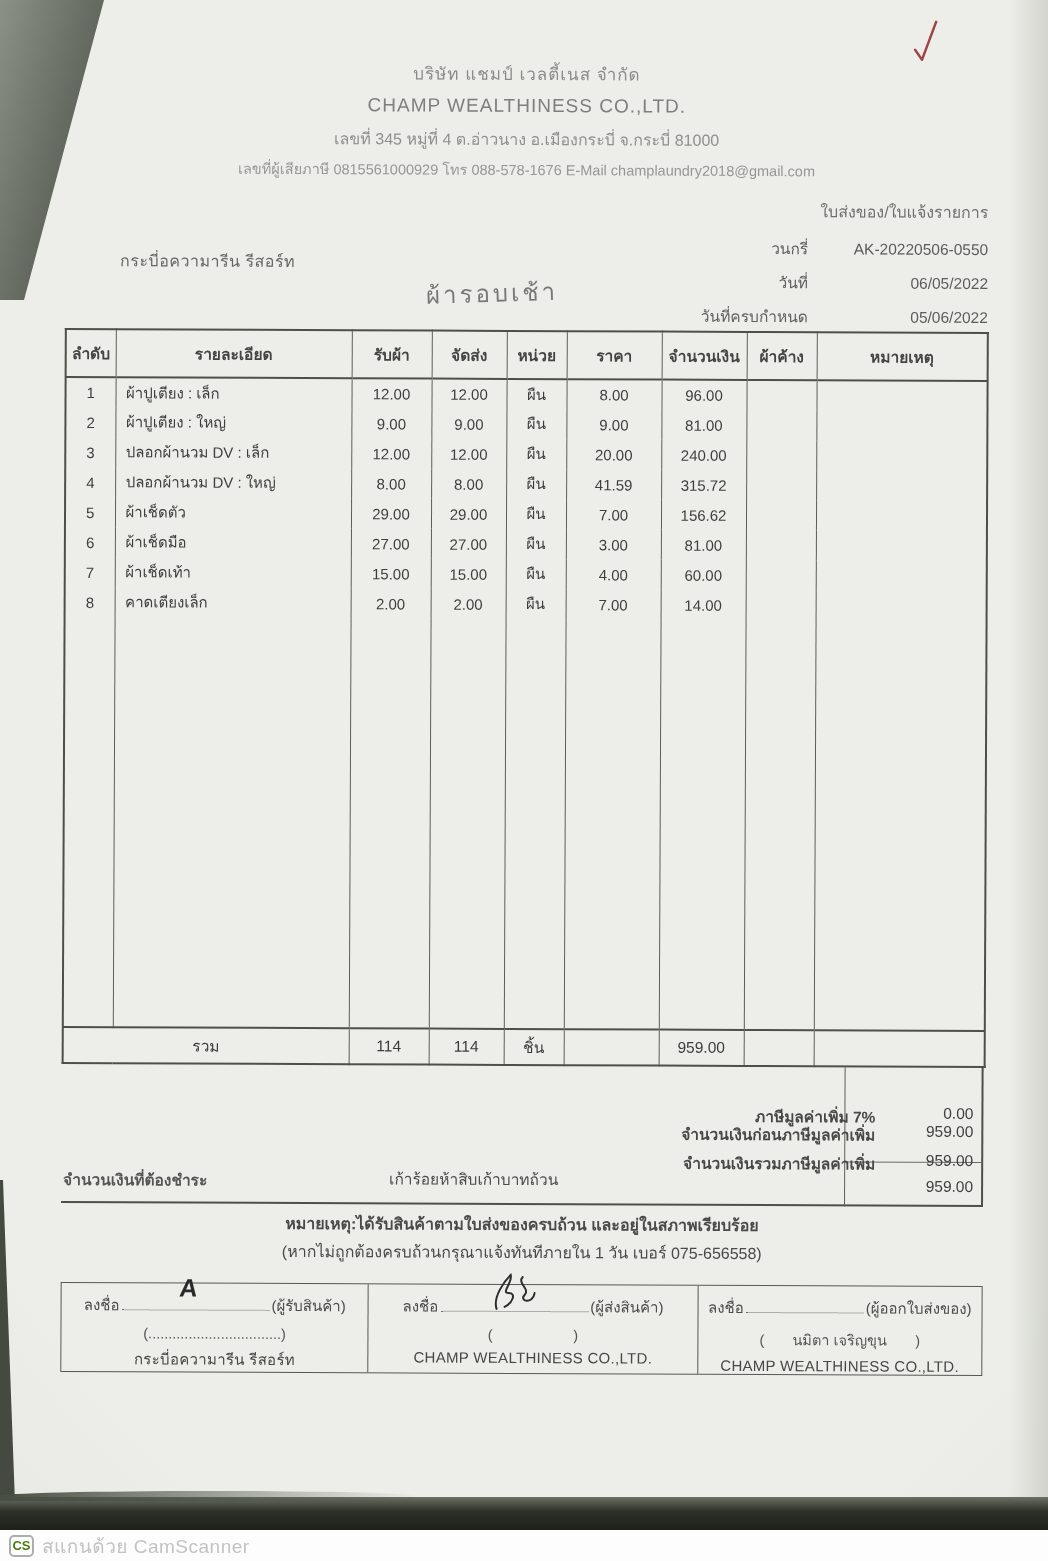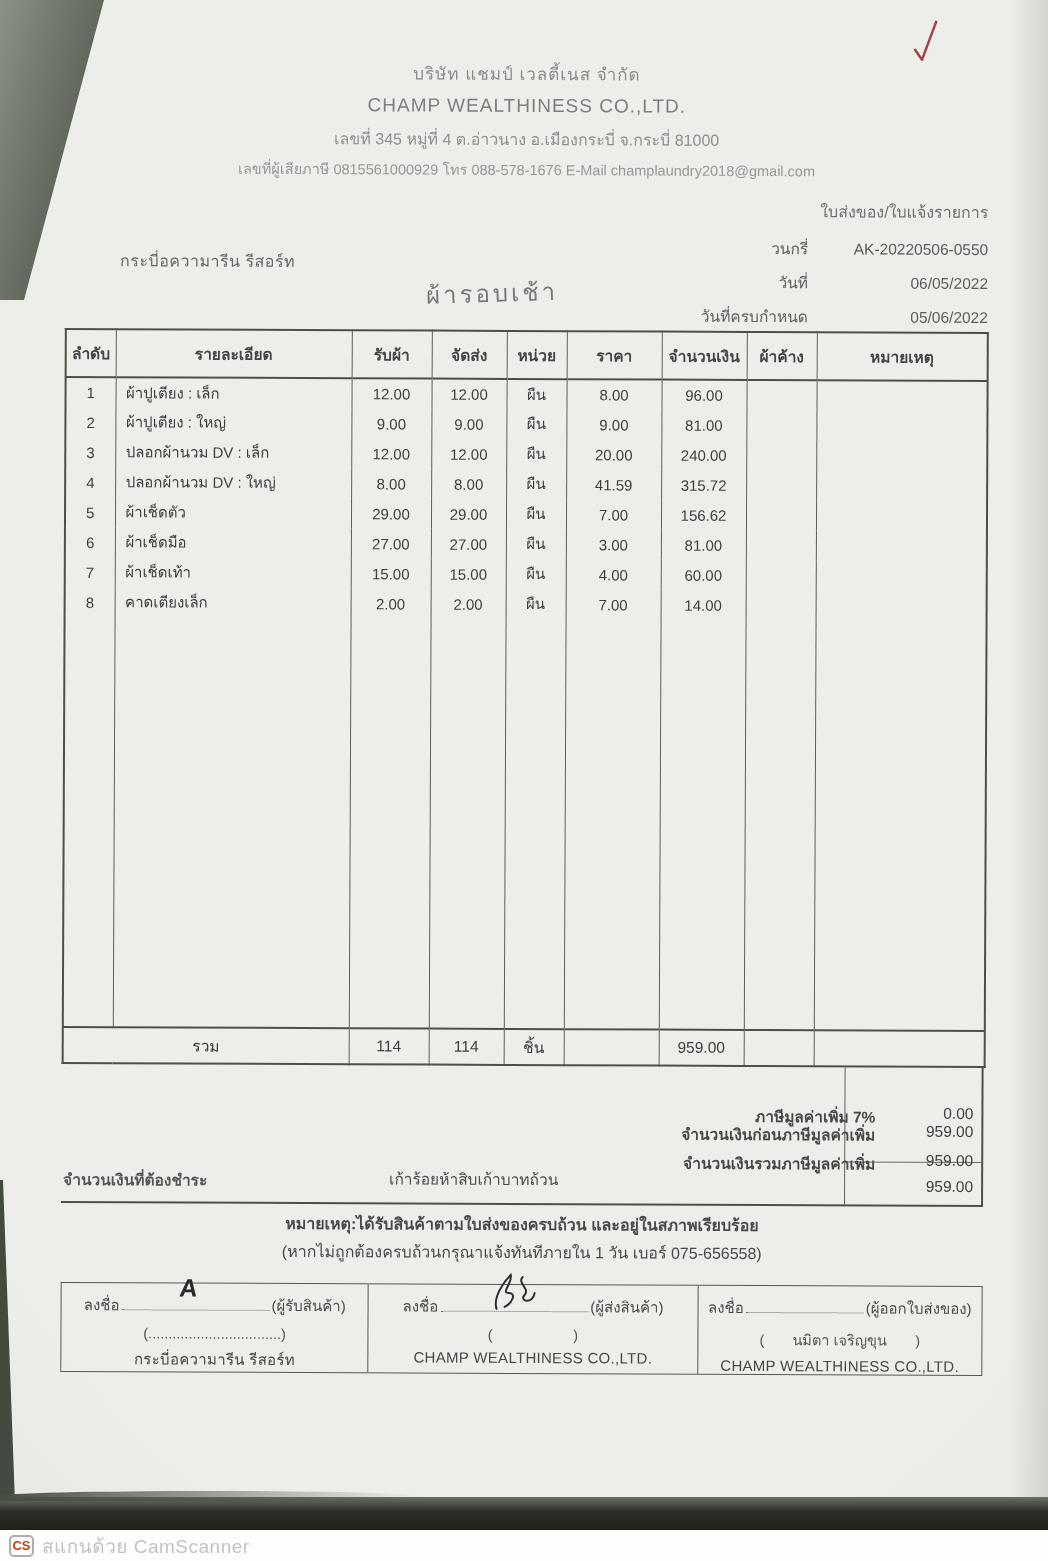--- a/index.html
+++ b/index.html
@@ -36,21 +36,21 @@
     content:""; position:absolute; left:0; top:-6px; width:420px; height:10px;
     background: linear-gradient(90deg, #4a4f44, rgba(74,79,68,0)); border-radius:50% 50% 0 0;
   }
   
   .footer {
     position:absolute; left:0; top:1530px; width:1048px; height:31px;
     background:#fdfdfd; display:flex; align-items:center; padding-left:9px; gap:8px;
   }
   .cs-logo {
     width:25px; height:22px; border:2px solid #aaaeac; border-radius:5px;
-    color:#c2410c; font-weight:bold; font-size:13px;
+    color:#4d7c0f; font-weight:bold; font-size:13px;
     display:flex; align-items:center; justify-content:center;
   }
   .footer-text { color:#c2c4c1; font-size:19px; letter-spacing:.5px; }
 
   
   .doc { position:absolute; left:0; top:0; width:1048px; height:1500px;
          transform: rotate(0.25deg); color:#4c4c4c; }
   .abs { position:absolute; }
 
   .co-line { width:1048px; text-align:center; }

